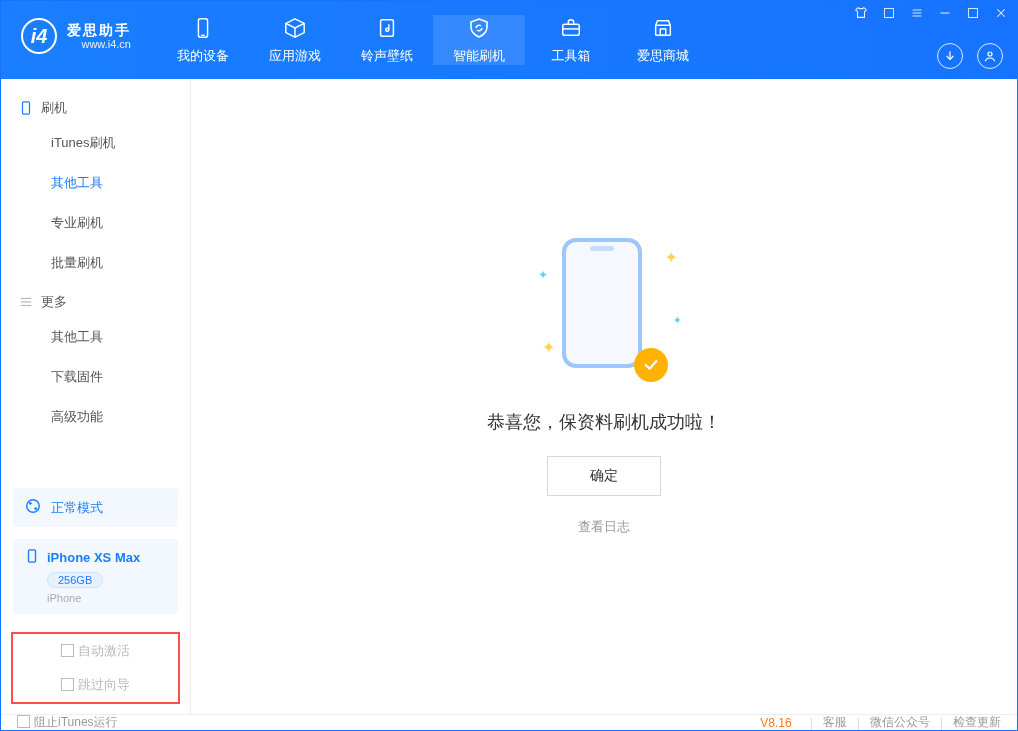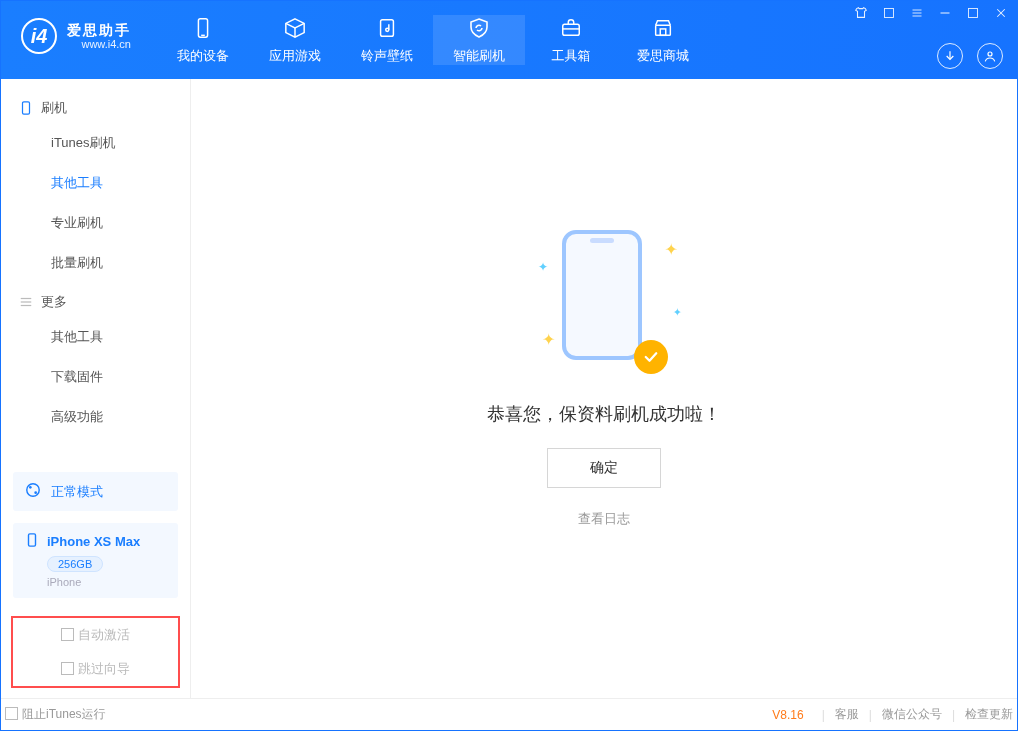--- a/index.html
+++ b/index.html
@@ -156,24 +156,24 @@
 
 .success-text { font-size:18px; color:#333; }
 .ok-btn {
   border:1px solid #d6d6d6; background:#fff; color:#333;
   padding: 10px 42px; font-size:14px; cursor:pointer;
 }
 .log-link { color:#999; font-size:13px; cursor:pointer; }
 
 
 .footer {
-  height: 32px;
+  height: 16px;
   border-top: 1px solid #eee;
   display:flex; align-items:center;
-  padding: 0 4px;
+  padding: 0 16px;
   color:#999; font-size:12px;
 }
 .footer .left { flex:1; display:flex; align-items:center; }
 .footer .links { display:flex; gap:10px; align-items:center; }
 .footer .version { color:#ff7b1a; margin-right:18px; }
 .footer .sep { color:#ddd; }
 .footer a { color:#999; cursor:pointer; }
 </style>
 </head>
 <body>

